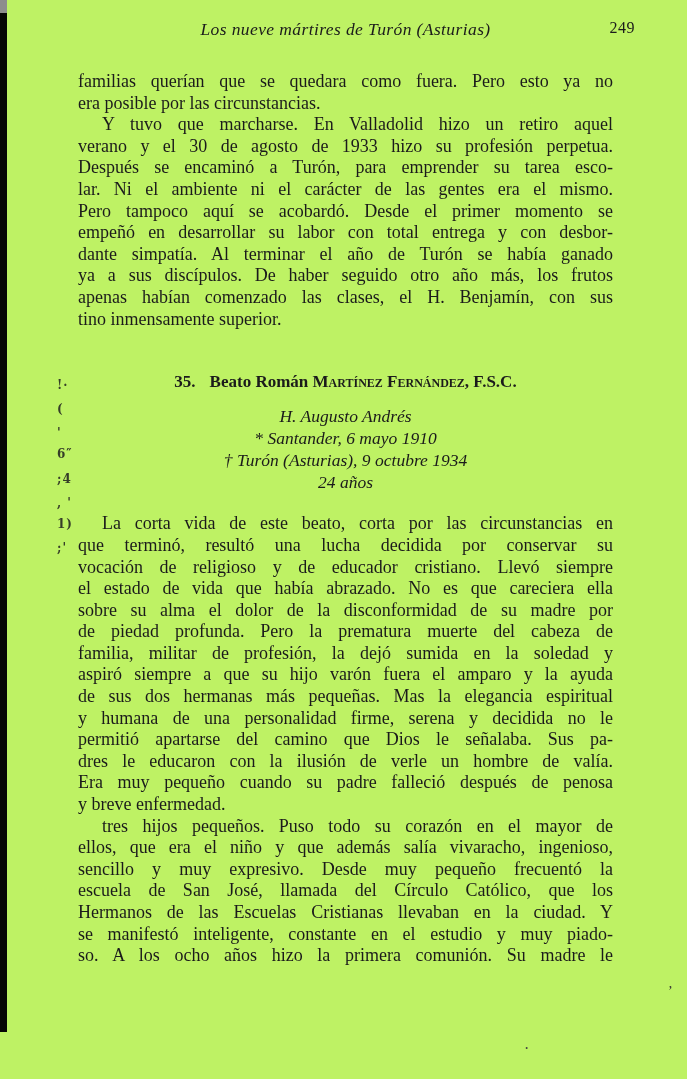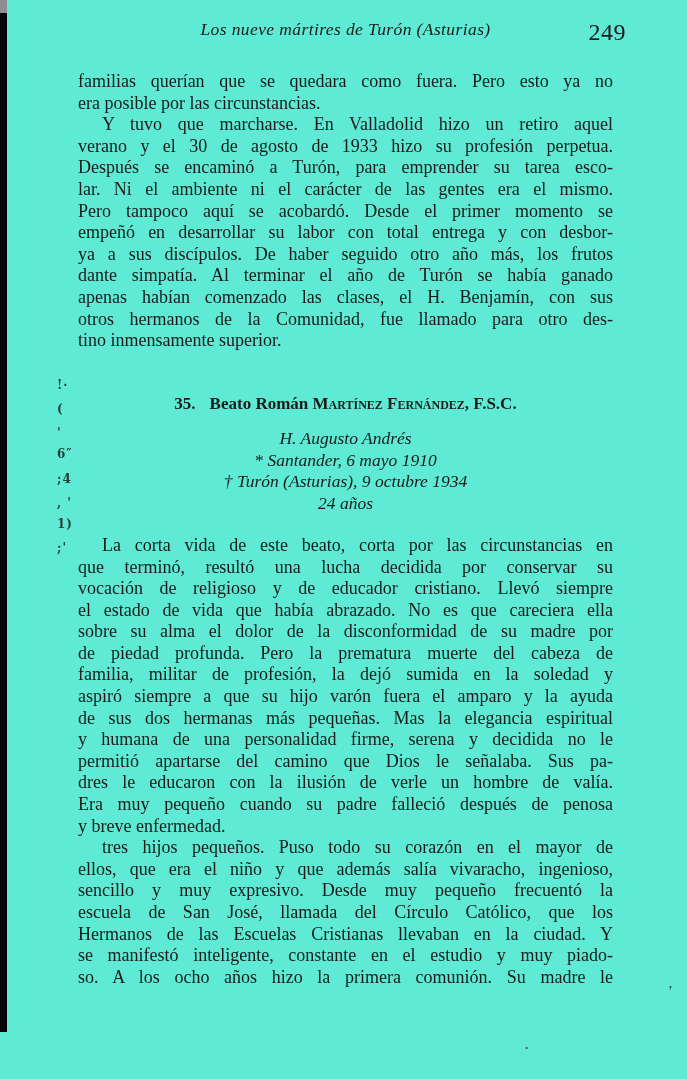--- a/index.html
+++ b/index.html
@@ -15,22 +15,22 @@
   
   .scan-bar { position:absolute; left:0; top:13px; width:7px; height:1019px; }
   .scan-bar-cap { position:absolute; left:0; top:0; width:7px; height:13px; background:#8d8d8d; }
 
   .running-head { position:absolute; top:19px; left:78px; width:535px; }
   .running-title {
     display:block; text-align:center;
     font-style:italic; font-size:17.5px; letter-spacing:.4px;
   }
   .page-number {
-    position:absolute; top:19px; right:61px;
-    font-size:24px; letter-spacing:.5px;
+    position:absolute; top:19px; right:52px;
+    font-size:16px; letter-spacing:.5px;
   }
 
   .flow { position:absolute; left:78px; top:71px; width:535px; font-size:18px; line-height:21.6px; }
 
   .para .line { text-align:justify; text-align-last:justify; white-space:normal; }
   .para .line.last { text-align-last:left; }
   .para[data-justify-last="true"] .line.last { text-align-last:justify; }
   .para.indent .line:first-child { text-indent:24px; }
 
   .section-heading {
@@ -52,21 +52,21 @@
     font-weight:bold; font-size:12px; color:#1e1e1e;
     letter-spacing:1px; opacity:.85;
     filter:blur(.3px);
   }
   .right-tick { position:absolute; left:668px; top:984px; font-size:14px; color:#333; }
   .stray-dot { position:absolute; left:524px; top:1040px; font-size:16px; color:#444; }
 </style>
 </head>
 <body>
 
-<div class="page" style="background: #5eead4; color: rgb(27, 27, 27);">
+<div class="page" style="background: #bef264; color: rgb(27, 27, 27);">
 
   <div class="scan-bar-cap"></div>
   <div class="scan-bar" style="background: rgb(6, 6, 6);"></div>
 
   <div class="running-head">
     <span class="running-title">Los nueve mártires de Turón (Asturias)</span>
   </div>
   <span class="page-number">249</span>
 
   <div class="flow">
@@ -76,24 +76,23 @@
         <div class="line last">era posible por las circunstancias.</div>
       </div>
 
     <div class="para indent">
         <div class="line">Y tuvo que marcharse. En Valladolid hizo un retiro aquel</div>
         <div class="line">verano y el 30 de agosto de 1933 hizo su profesión perpetua.</div>
         <div class="line">Después se encaminó a Turón, para emprender su tarea esco-</div>
         <div class="line">lar. Ni el ambiente ni el carácter de las gentes era el mismo.</div>
         <div class="line">Pero tampoco aquí se acobardó. Desde el primer momento se</div>
         <div class="line">empeñó en desarrollar su labor con total entrega y con desbor-</div>
+        <div class="line">dante simpatía. Al terminar el año de Turón se había ganado</div>
         <div class="line">ya a sus discípulos. De haber seguido otro año más, los frutos</div>
-        <div class="line">dante simpatía. Al terminar el año de Turón se había ganado</div>
         <div class="line">apenas habían comenzado las clases, el H. Benjamín, con sus</div>
-        <div class="line">otros hermanos de la Comunidad, fue llamado para otro des-</div>
         <div class="line last">tino inmensamente superior.</div>
       </div>
 
     <div class="section-heading">
       <span class="heading-number">35.</span><span>Beato Román</span>
       <span class="sc">Martínez Fernández,</span>
       <span>F.S.C.</span>
     </div>
 
     <div class="vitals">

